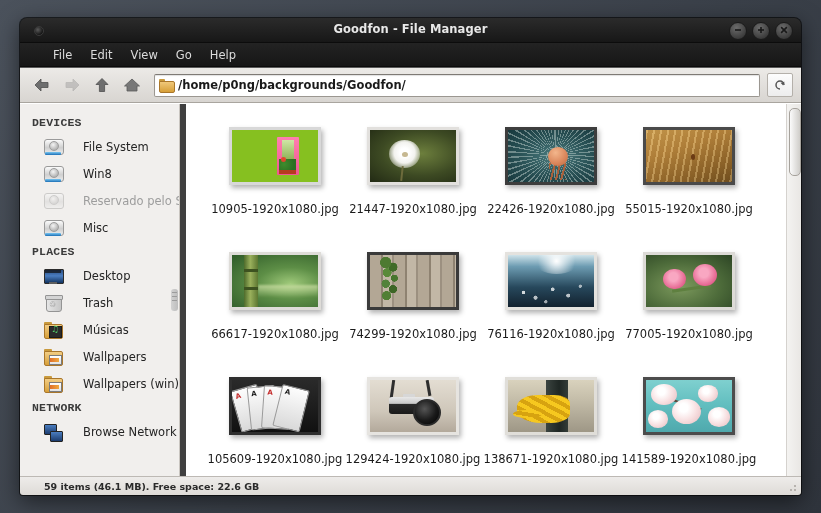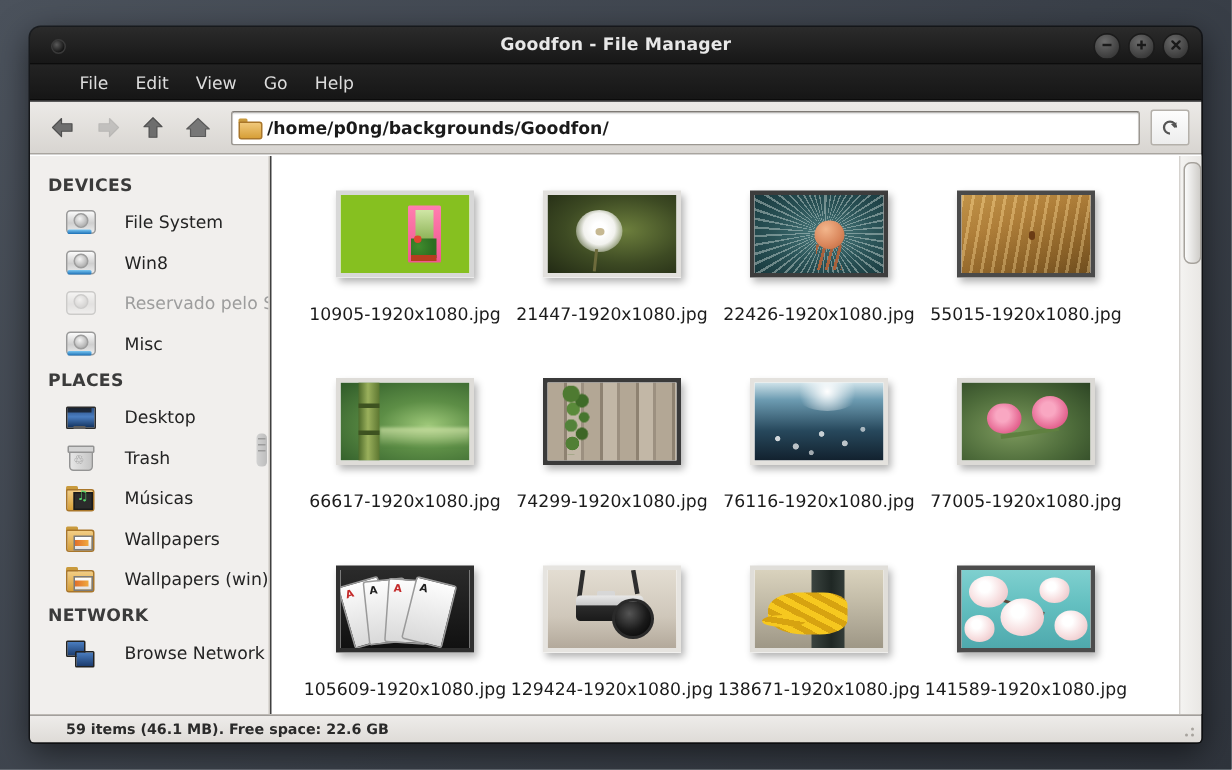--- a/index.html
+++ b/index.html
@@ -143,20 +143,21 @@
     background: #f1efed;
     border-right: 1px solid #c9c5c0;
     padding-top: 8px;
     overflow: hidden;
     position: relative;
   }
   .grp-title {
     font-size: 11.5px; font-weight: bold; color:#3b3b3b;
     padding: 4px 0 4px 12px;
     letter-spacing: .2px;
+    font-family: Liberation Mono, monospace;
   }
   .side-row {
     height: 27px;
     display: flex; align-items: center;
     padding-left: 24px;
     gap: 21px;
   }
   .side-label {
     font-size: 11.5px; color: #242424;
     white-space: nowrap; overflow: hidden;
@@ -264,21 +265,21 @@
   }
   .side-scroll i {
     display:block; height:1px; margin:3px 1px; background:#9c9c9c;
   }
   
   .content {
     flex: 1 1 auto;
     position: relative;
     background: #ffffff;
     overflow: hidden;
-    border-left: 1px solid #404040;
+    border-left: 6px solid #404040;
   }
   .icon-grid {
     position: absolute;
     left: 0; right: 14px; top: 0; bottom: 0;
     padding: 22px 0 0 20px;
     display: grid;
     grid-template-columns: repeat(4, 138px);
     grid-auto-rows: 125px;
     column-gap: 0px;
   }

